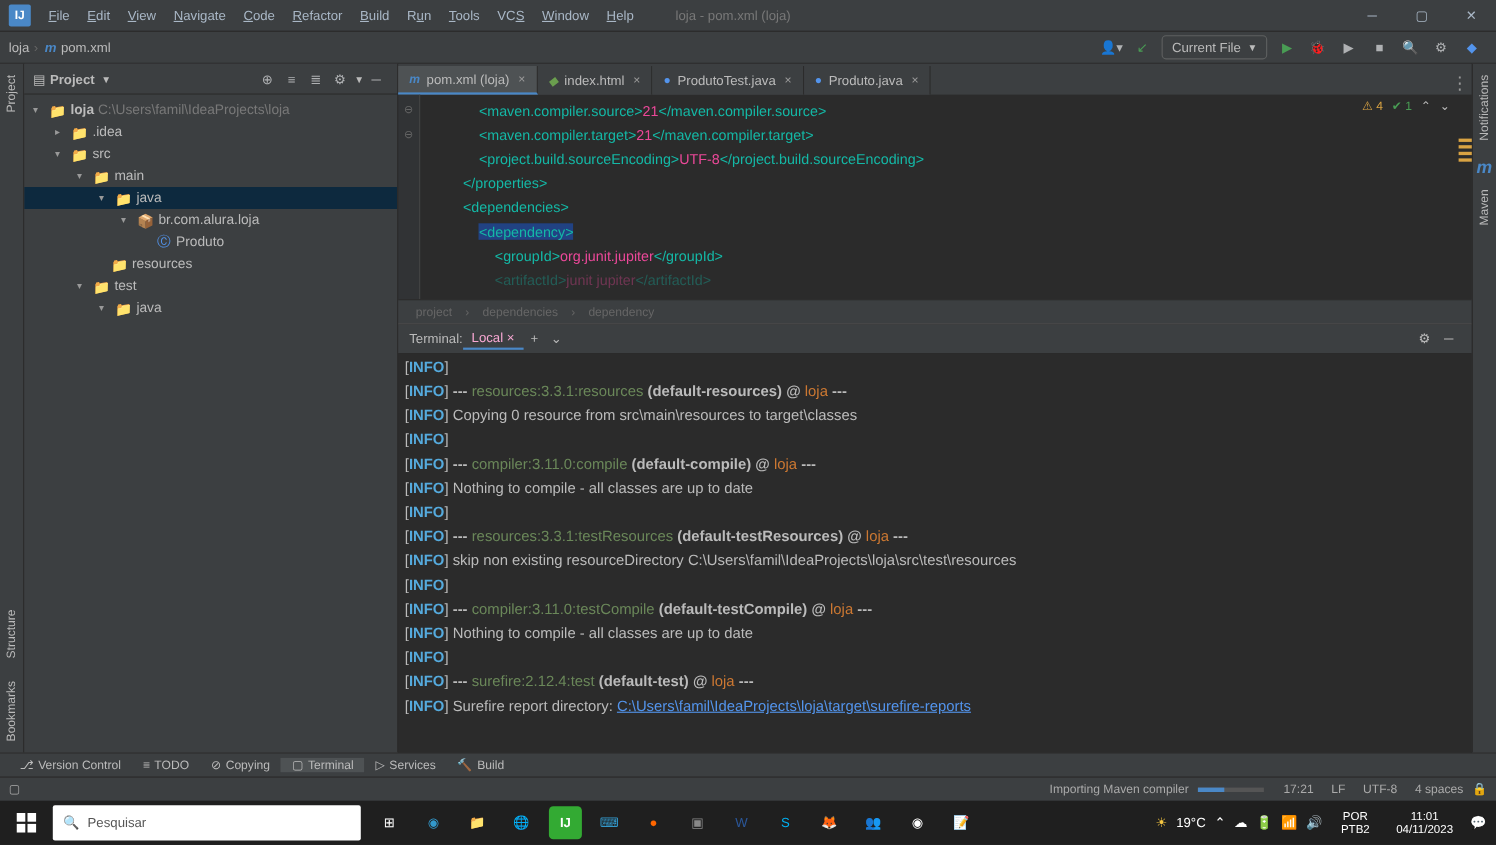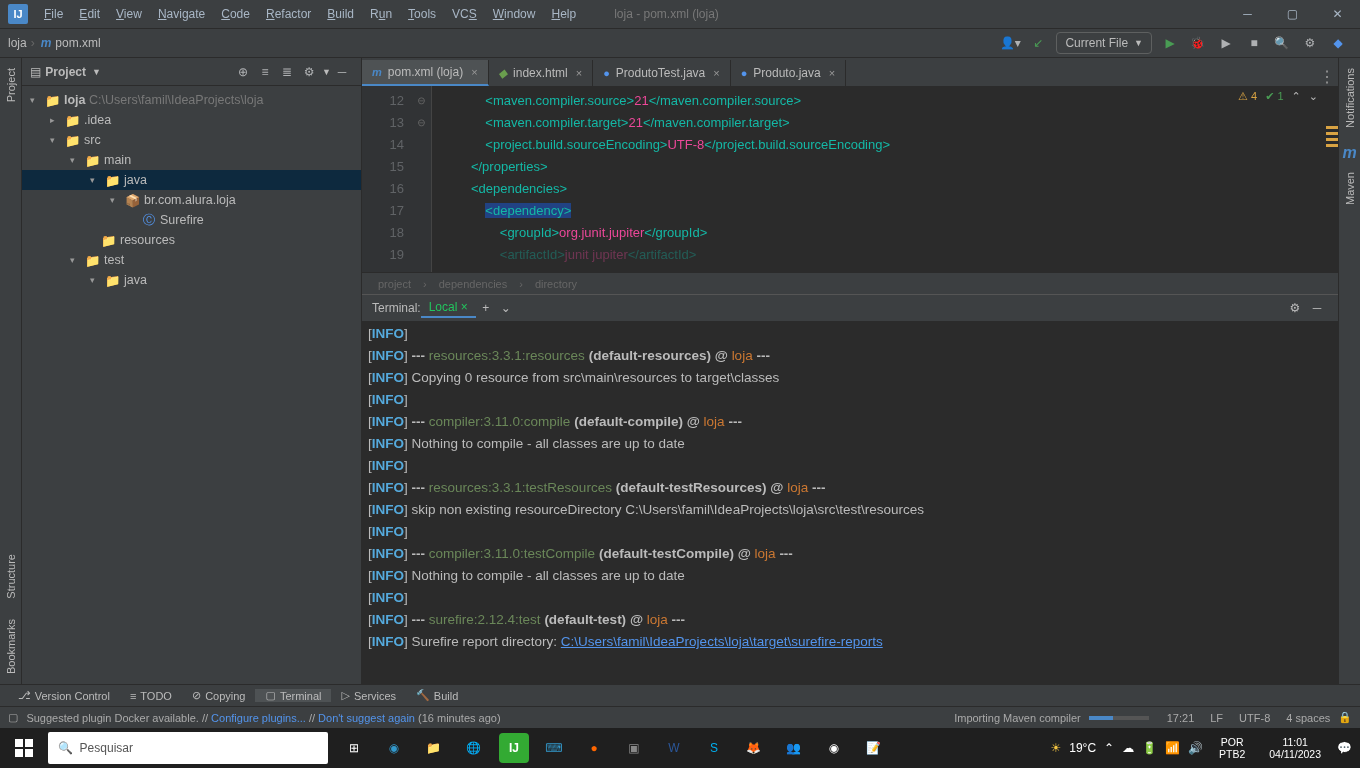--- a/index.html
+++ b/index.html
@@ -45,21 +45,21 @@
 .t-tag{color:#14b8a6}
 .t-val{color:#ec4899}
 .hl{background:#214283}
 .code-status{position:absolute;top:4px;right:20px;font-size:11px;color:#bbb;display:flex;gap:8px;align-items:center}
 .warn{color:#d9a343}
 .ok{color:#499c54}
 .breadcrumb-bar{height:22px;background:#3c3f41;border-top:1px solid #2b2b2b;display:flex;align-items:center;font-size:11px;padding:0 10px;color:#aaa}
 .breadcrumb-bar span{margin:0 6px;color:#666}
 .terminal-container{height:390px;border-top:1px solid #555;display:flex;flex-direction:column}
 .terminal-header{height:26px;background:#3c3f41;display:flex;align-items:center;padding:0 10px;font-size:12px}
-.terminal-header .tab-t{padding:2px 8px;color:#22c55e}
+.terminal-header .tab-t{padding:2px 8px;color:#f9a8d4}
 .terminal-header .tab-t.active{border-bottom:2px solid #4a88c7}
 .terminal-out{flex:1;background:#2b2b2b;font-family:Consolas,monospace;font-size:13.5px;line-height:22px;padding:2px 6px;overflow:hidden;color:#bbb;white-space:pre}.info{color:#55aadd;font-weight:bold}.g{color:#6a8759}.y{color:#cc7832}.w{color:#bbb;font-weight:bold}.link{color:#5394ec;text-decoration:underline}
 .bottom-tools{height:22px;background:#3c3f41;border-top:1px solid #2b2b2b;display:flex;align-items:center;font-size:11px;padding:0 8px}
 .tool-tab{padding:0 10px;color:#bbb;display:flex;align-items:center;gap:4px}
 .tool-tab.active{background:#4e5254}
 .status-bar{height:22px;background:#3c3f41;border-top:1px solid #2b2b2b;display:flex;align-items:center;font-size:11px;padding:0 8px;color:#aaa}
 .status-bar .spacer{flex:1}
 .status-bar .seg{margin:0 8px}
 .status-bar .link2{color:#5394ec}
 .taskbar{height:40px;background:#1f1f1f;display:flex;align-items:center;color:#fff;font-size:12px}
@@ -163,21 +163,21 @@
           <span class="ficon" style="color:#5394ec">📁</span>
           <span>java</span>
         </div>
       <div class="tree-row" style="padding-left:88px">
           <span class="arrow">▾</span>
           <span class="ficon">📦</span>
           <span>br.com.alura.loja</span>
         </div>
       <div class="tree-row" style="padding-left:118px">
           <span class="ficon" style="color:#5394ec">Ⓒ</span>
-          <span>Surefire</span>
+          <span>Produto</span>
         </div>
       <div class="tree-row" style="padding-left:78px">
           <span class="ficon">📁</span>
           <span>resources</span>
         </div>
       <div class="tree-row" style="padding-left:48px">
           <span class="arrow">▾</span>
           <span class="ficon">📁</span>
           <span>test</span>
         </div>
@@ -194,30 +194,20 @@
       <div id="tabs-host" style="display:flex">
           <div class="tab active"><span class="ficon" style="color:#4a88c7;font-style:italic;font-weight:bold">m</span>pom.xml (loja)<span class="close">×</span></div>
           <div class="tab"><span class="ficon" style="color:#6a9e4e;font-style:italic;font-weight:bold">◆</span>index.html<span class="close">×</span></div>
           <div class="tab"><span class="ficon" style="color:#5394ec;font-style:italic;font-weight:bold">●</span>ProdutoTest.java<span class="close">×</span></div>
           <div class="tab"><span class="ficon" style="color:#5394ec;font-style:italic;font-weight:bold">●</span>Produto.java<span class="close">×</span></div>
         </div>
       <div style="flex:1"></div>
       <div style="width:22px;text-align:center;color:#999">⋮</div>
     </div>
     <div class="code-area">
-      <div class="line-nums" id="line-nums">
-          <div>12</div>
-          <div>13</div>
-          <div>14</div>
-          <div>15</div>
-          <div>16</div>
-          <div>17</div>
-          <div>18</div>
-          <div>19</div>
-        </div>
       <div class="gutter2" id="fold-gutter">
           <div></div>
           <div></div>
           <div></div>
           <div>⊖</div>
           <div>⊖</div>
           <div></div>
           <div></div>
           <div></div>
         </div>
@@ -233,21 +223,21 @@
         <div class="mini" style="background:#d9a343"></div>
         <div class="mini" style="background:#d9a343"></div>
         <div class="mini" style="background:#d9a343"></div>
       </div>
     </div>
     <div class="breadcrumb-bar">
       <span>project</span>
         <span>›</span>
         <span>dependencies</span>
         <span>›</span>
-        <span>directory</span>
+        <span>dependency</span>
     </div>
 
     <div class="terminal-container">
       <div class="terminal-header">
         <span>Terminal:</span>
         <span class="tab-t active"><span>Local</span> ×</span>
         <span style="width:20px;text-align:center">+</span>
         <span style="width:20px;text-align:center">⌄</span>
         <div style="flex:1"></div>
         <span style="width:22px;text-align:center">⚙</span>
@@ -269,23 +259,20 @@
   <div class="tool-tab">⎇ <span>Version Control</span></div>
   <div class="tool-tab">≡ <span>TODO</span></div>
   <div class="tool-tab">⊘ <span>Copying</span></div>
   <div class="tool-tab active">▢ <span>Terminal</span></div>
   <div class="tool-tab">▷ <span>Services</span></div>
   <div class="tool-tab">🔨 <span>Build</span></div>
 </div>
 
 <div class="status-bar">
   <span>▢</span>
-  <span class="seg">
-    <span>Suggested plugin Docker available. // </span><span class="link2">Configure plugins...</span><span> // </span><span class="link2">Don't suggest again</span><span> (16 minutes ago)</span>
-  </span>
   <div class="spacer"></div>
   <span class="seg">Importing Maven compiler</span>
   <div style="width:60px;height:4px;background:#555;margin-right:10px">
       <div style="width:40%;height:100%;background:#4a88c7"></div>
     </div>
   <span class="seg">17:21</span>
   <span class="seg">LF</span>
   <span class="seg">UTF-8</span>
   <span class="seg">4 spaces</span>
   <span>🔒</span>

